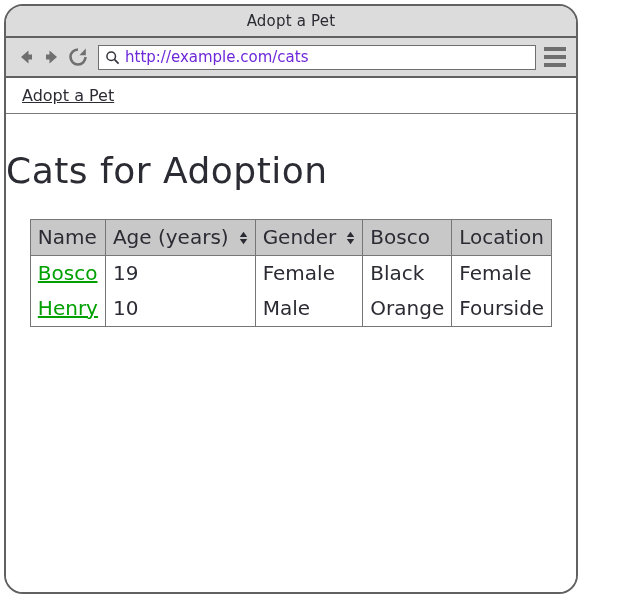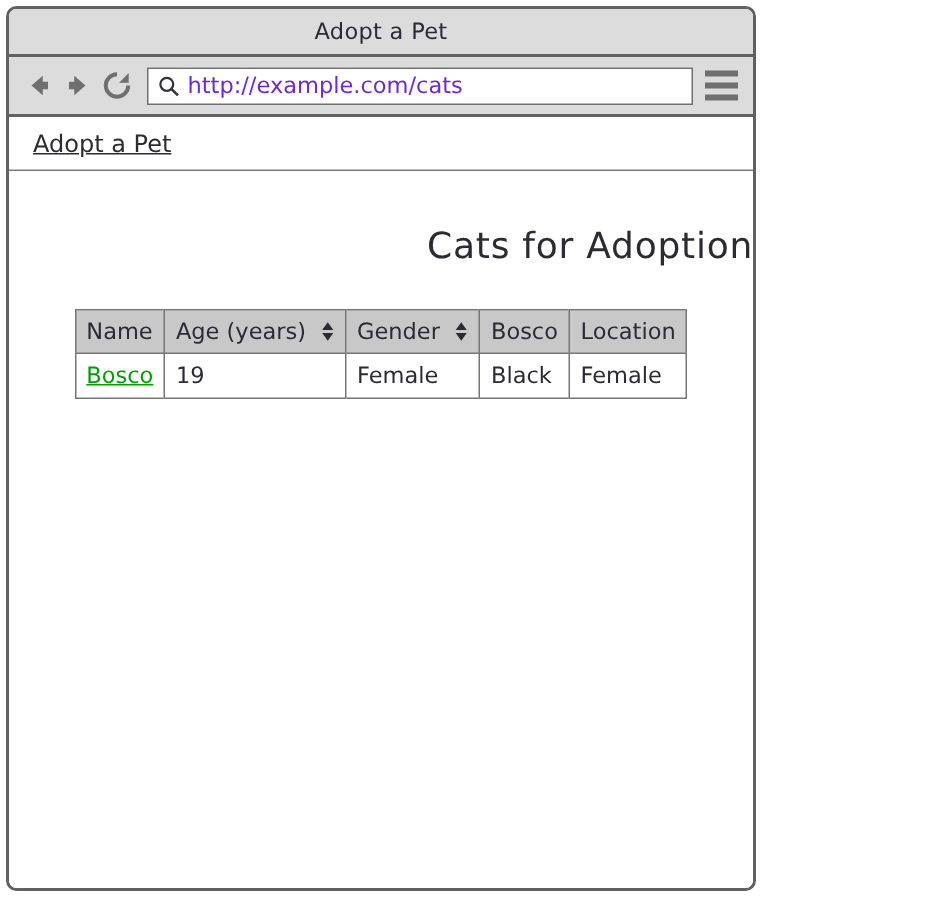--- a/index.html
+++ b/index.html
@@ -11,24 +11,24 @@
   body {
     width: 626px;
     height: 600px;
     overflow: hidden;
   }
 
   .browser-window {
     position: absolute;
     left: 4px;
     top: 4px;
-    width: 500px;
+    width: 574px;
     height: 590px;
     border: 2px solid #616161;
-    border-radius: 7px;
+    border-radius: 19px;
     background: #ffffff;
     box-sizing: border-box;
     overflow: hidden;
     display: flex;
     flex-direction: column;
   }
 
   
   .titlebar {
     height: 30px;
@@ -135,37 +135,37 @@
   }
 
   
   .content {
     flex: 1 1 auto;
     background: #ffffff;
     overflow: hidden;
     position: relative;
   }
   .page-title {
-    text-align: right;
-    font-size: 24px;
+    text-align: left;
+    font-size: 36px;
     font-weight: normal;
     color: #2b2b33;
     margin: 36px 0 0 0;
     letter-spacing: 0.5px;
   }
 
   .table-wrap {
     display: flex;
     justify-content: center;
     margin-top: 28px;
   }
   table.pet-table {
     border-collapse: collapse;
     border: 1px solid #767676;
-    font-size: 15px;
+    font-size: 20px;
     color: #2b2b33;
   }
   table.pet-table th,
   table.pet-table td {
     border-right: 1px solid #767676;
     padding: 4px 7px;
     text-align: left;
     font-weight: normal;
     white-space: nowrap;
     line-height: 1.35;
@@ -298,18 +298,27 @@
         <tbody>
           <tr class="plain">
             <td>
               <a class="pet-link" href="#">Bosco</a>
             </td>
             <td>19</td>
             <td>Female</td>
             <td>Black</td>
             <td>Female</td>
           </tr>
+          <tr class="plain">
+            <td>
+              <a class="pet-link" href="#">Henry</a>
+            </td>
+            <td>10</td>
+            <td>Male</td>
+            <td>Orange</td>
+            <td>Fourside</td>
+          </tr>
         </tbody>
       </table>
     </div>
   </div>
 
 </div>
 
 </body></html>

